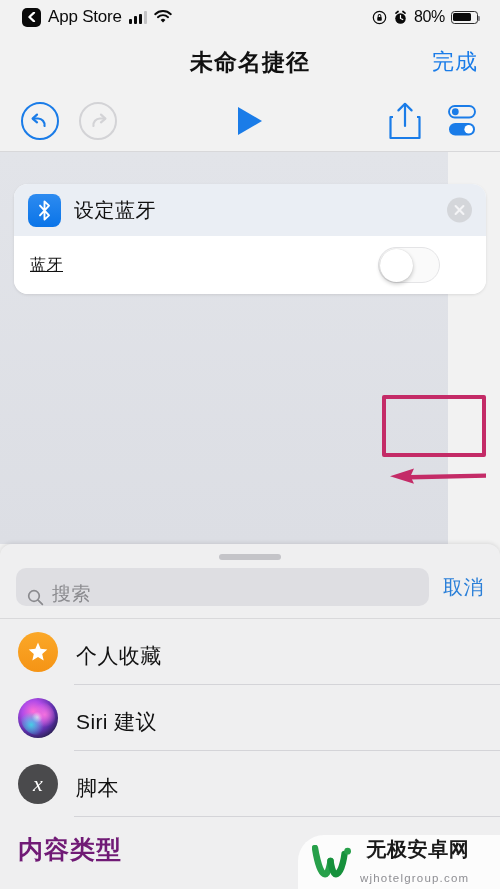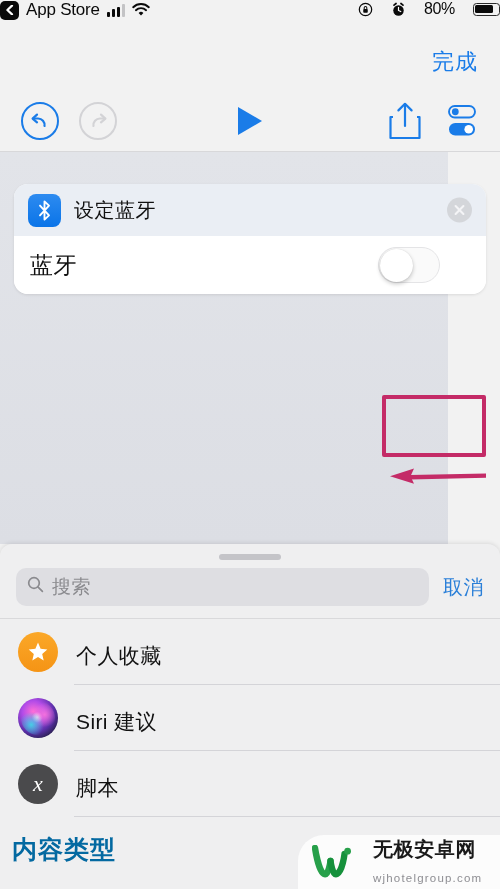--- a/index.html
+++ b/index.html
@@ -11,41 +11,41 @@
   }
   #screen {
     position:relative;
     width:500px; height:889px;
     background:#F2F2F2;
   }
 
   
   #status-bar {
     position:absolute; top:0; left:0; width:500px; height:34px;
-    display:flex; align-items:flex-start; justify-content:space-between;
-    padding:0 0;
+    display:flex; align-items:center; justify-content:space-between;
+    padding:0 22px;
     background:#F2F2F2;
   }
   .sb-left { display:flex; align-items:center; gap:7px; }
   .back-chip {
     width:19px; height:19px; border-radius:5px; background:#0A0A0A;
     display:flex; align-items:center; justify-content:center;
   }
   .back-chip svg { width:10px; height:10px; }
   .carrier { font-size:17px; color:#0A0A0A; letter-spacing:-0.2px; }
   .signal { display:flex; align-items:flex-end; gap:1.6px; height:13px; }
   .signal i { width:3.4px; background:#0A0A0A; border-radius:1px; display:block; }
   .signal i:nth-child(1){ height:5px; }
   .signal i:nth-child(2){ height:7.5px; }
   .signal i:nth-child(3){ height:10px; }
   .signal i:nth-child(4){ height:12.5px; background:#C3C3C5; }
   .wifi { width:18px; height:14px; }
   .sb-center { position:absolute; left:0; right:0; text-align:center;
                font-size:17px; font-weight:bold; color:#0A0A0A; letter-spacing:0.2px; }
-  .sb-right { display:flex; align-items:center; gap:18px; z-index:2; }
+  .sb-right { display:flex; align-items:center; gap:6px; z-index:2; }
   .lock-icon, .alarm-icon { width:15px; height:15px; }
   .batt-pct { font-size:16px; color:#0A0A0A; letter-spacing:-0.3px; }
   .battery {
     position:relative; width:27px; height:13px;
     border:1.4px solid #2B2B2B; border-radius:3.5px; padding:1.4px;
   }
   .battery::after {
     content:""; position:absolute; right:-3.4px; top:4px;
     width:2px; height:5px; background:#8A8A8E; border-radius:0 1px 1px 0;
   }
@@ -103,21 +103,21 @@
   #card-close {
     position:absolute; right:14px; top:50%; transform:translateY(-50%);
     width:25px; height:25px; border-radius:50%; background:#D4D6DA;
     display:flex; align-items:center; justify-content:center; cursor:pointer;
   }
   #card-close svg { width:13px; height:13px; }
   #card-row {
     position:relative; height:58px; background:#fff;
     display:flex; align-items:center; padding:0 16px;
   }
-  #row-label { font-size:23px; color:#111; letter-spacing:0.5px; }
+  #row-label { font-size:16px; color:#111; letter-spacing:0.5px;text-decoration:underline; }
   #bt-toggle {
     position:absolute; right:46px; top:50%; transform:translateY(-50%);
     width:62px; height:36px; border-radius:18px;
     background:#FAFAFA; border:1px solid #E4E4E6; cursor:pointer;
   }
   #bt-toggle span {
     position:absolute; left:1px; top:1px;
     width:33px; height:33px; border-radius:50%;
     background:#fff; box-shadow:0 2px 4px rgba(0,0,0,0.22),0 0 1px rgba(0,0,0,0.14);
     display:block;
@@ -146,21 +146,21 @@
   #sheet-handle {
     width:62px; height:6px; border-radius:3px; background:#C4C4C8;
     margin:10px auto 0;
   }
   #search-area {
     display:flex; align-items:center; padding:8px 16px 12px;
     border-bottom:1px solid #D9D9DB;
   }
   #search-input-wrap {
     flex:1; height:38px; background:#DEDEE2; border-radius:10px;
-    display:flex; align-items:flex-start; padding:8px 11px; cursor:text;
+    display:flex; align-items:flex-end; padding:0 11px; cursor:text;font-family:Liberation Mono, monospace;
   }
   #search-icon { width:17px; height:17px; flex:0 0 auto; }
   #search-input {
     border:none; background:transparent; outline:none;
     font-size:19px; color:#8A8A8E; margin-left:8px; width:100%;
     font-family:inherit; letter-spacing:0.5px;
   }
   #search-input::placeholder { color:#8A8A8E; }
   #cancel-button {
     margin-left:14px; font-size:20px; color:#2A7FD8;
@@ -191,29 +191,29 @@
       radial-gradient(circle at 70% 40%, rgba(255,120,220,0.85) 0%, rgba(255,120,220,0) 40%),
       radial-gradient(circle at 48% 48%, rgba(255,255,255,0.95) 0%, rgba(255,255,255,0) 22%);
     border-radius:50%;
   }
   #icon-script { background:#4A4A4C; }
   #icon-script span {
     color:#fff; font-size:22px; font-style:italic; font-family:"Liberation Serif",serif;
   }
 
   #section-header {
-    padding:16px 12px 0; font-size:25px; font-weight:bold;
-    color:#0369a1; letter-spacing:1px;
+    padding:16px 18px 0; font-size:25px; font-weight:bold;
+    color:#701a75; letter-spacing:1px;
   }
 
   
   #watermark {
     position:absolute; right:0; bottom:0; width:202px; height:54px;
     background:#FCFCFC; border-radius:26px 0 0 0;
-    display:flex; align-items:center; padding-left:14px; gap:21px;
+    display:flex; align-items:center; padding-left:14px; gap:8px;text-align:right;
   }
   #wm-logo { width:40px; height:34px; flex:0 0 auto; }
   .wm-text { display:flex; flex-direction:column; line-height:1.05; }
   #wm-name { font-size:20px; font-weight:bold; color:#1A1A1A; letter-spacing:0.6px; }
   #wm-url { font-size:11.5px; color:#8E8E93; letter-spacing:1.2px; margin-top:12px; }
 </style>
 </head>
 <body>
 
 <div id="screen">
@@ -252,20 +252,21 @@
         <path d="M3.2 3.4 L5.4 1.6 M12.8 3.4 L10.6 1.6" stroke="#0A0A0A" stroke-width="1.8" stroke-linecap="round"></path>
       </svg>
       <span class="batt-pct">80%</span>
       <span class="battery">
           <b></b>
         </span>
     </div>
   </div>
 
   <div id="nav-bar">
+    <div id="nav-title">未命名捷径</div>
     <div id="done-button">完成</div>
   </div>
 
   <div id="toolbar">
     <svg id="undo-button" class="tb-btn circle-btn" viewBox="0 0 40 40">
       <circle cx="20" cy="20" r="18" fill="none" stroke="#1A7CE8" stroke-width="2"></circle>
       <path d="M24.5 25 a6.5 6.5 0 0 0 -6.5 -7.5 h-4.4" fill="none" stroke="#1A7CE8" stroke-width="2.2" stroke-linecap="round"></path>
       <path d="M17 13.6 L12.6 17.6 L17 21.4" fill="none" stroke="#1A7CE8" stroke-width="2.2" stroke-linecap="round" stroke-linejoin="round"></path>
     </svg>
 

